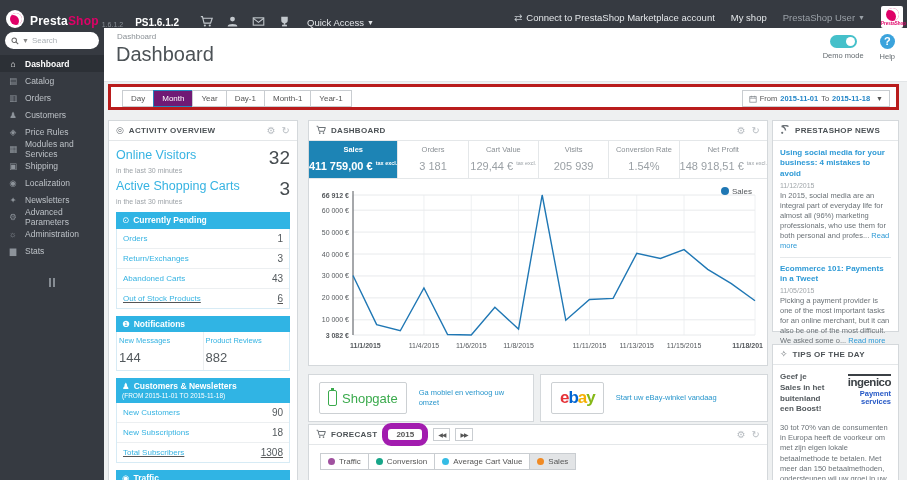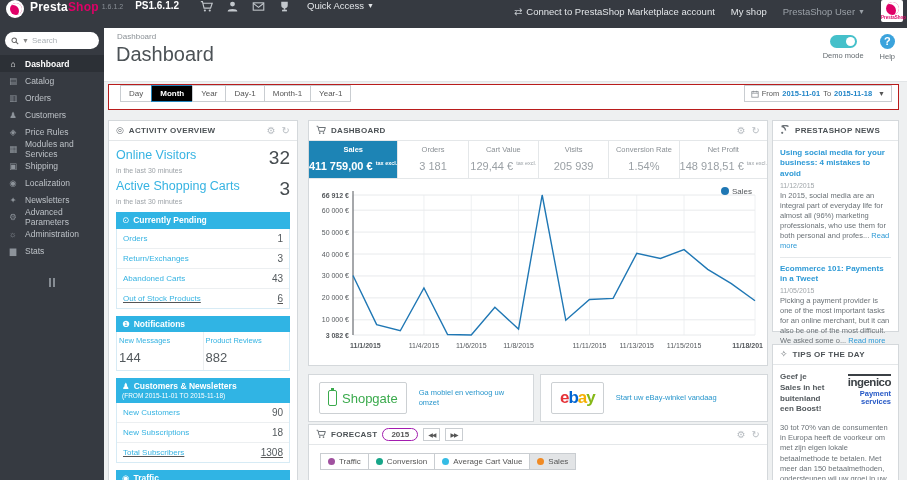--- a/index.html
+++ b/index.html
@@ -1,20 +1,20 @@
 <!DOCTYPE html>
 <html><head>
 <meta charset="utf-8">
 <style>
   *{margin:0;padding:0;box-sizing:border-box;}
   html,body{width:907px;height:480px;overflow:hidden;}
   body{font-family:"Liberation Sans","DejaVu Sans",sans-serif;background:#eef0f1;position:relative;color:#555;}
 
   
-  #topbar{position:absolute;left:0;top:0;width:907px;height:28px;background:#363a41;display:flex;align-items:flex-start;color:#d6d9dd;font-size:10px;z-index:5;}
+  #topbar{position:absolute;left:0;top:0;width:907px;height:28px;background:#363a41;display:flex;align-items:flex-end;color:#d6d9dd;font-size:10px;z-index:5;}
   .logo-dot{width:18px;height:18px;border-radius:50%;background:#fff;margin:0 6px 0 6px;position:relative;overflow:hidden;flex:none;}
   .logo-dot::after{content:"";position:absolute;left:4px;top:3px;width:12px;height:12px;border-radius:50%;background:#df0067;box-shadow:-3px 2px 0 0 #fff inset;}
   .brand{font-size:12px;font-weight:bold;color:#fff;letter-spacing:.2px;}
   .brand .pink{color:#df0067;}
   .brand-ver{font-size:7px;color:#8a9097;margin:3px 4px 0 3px;}
   .shopname{font-size:10px;font-weight:bold;color:#fff;margin:0 14px 0 8px;}
   .tb-ico{width:26px;text-align:center;color:#c3c8cd;cursor:pointer;}
   .tb-ico svg{width:13px;height:13px;vertical-align:middle;}
   .qa{margin-left:10px;color:#e3e6e9;font-size:9.5px;cursor:pointer;}
   .caret{display:inline-block;margin-left:3px;font-size:7px;vertical-align:1px;}
@@ -45,23 +45,23 @@
   #main-header{position:absolute;left:0;top:0;width:803px;height:54px;background:#fff;border-bottom:1px solid #e2e5e7;}
   #breadcrumb{position:absolute;left:13px;top:4px;font-size:8px;color:#8b9196;}
   #page-title{position:absolute;left:12px;top:15px;font-size:20px;color:#4c5256;font-weight:400;}
   #header-right{position:absolute;right:12px;top:5px;display:flex;gap:16px;text-align:center;}
   .toggle{width:27px;height:13px;border-radius:7px;background:#45c0ca;position:relative;margin:2px auto 3px;cursor:pointer;}
   .toggle::after{content:"";position:absolute;right:2px;top:2px;width:9px;height:9px;border-radius:50%;background:#fff;}
   .hdr-lbl{font-size:7.5px;color:#656c71;}
   .help-circle{width:15px;height:15px;border-radius:50%;background:#3ba3dc;color:#fff;font-size:11px;font-weight:bold;line-height:15px;margin:1px auto 3px;cursor:pointer;}
 
   
-  #filter-bar{position:absolute;left:4px;top:56px;width:791px;height:26px;background:#fff;border:1px solid #b91c1c;display:flex;align-items:flex-start;padding:0 6px 0 12px;}
+  #filter-bar{position:absolute;left:4px;top:56px;width:791px;height:26px;background:#fff;border:3px solid #b91c1c;display:flex;align-items:flex-end;padding:0 6px 0 12px;}
   .fbtn{font-size:8px;padding:3px 8px;border:1px solid #c9cdd1;background:#fff;color:#555;cursor:pointer;margin-left:-1px;}
-  .fbtn.active{background:#000000;border-color:#2486be;color:#fff;font-weight:bold;}
+  .fbtn.active{background:#701a75;border-color:#2486be;color:#fff;font-weight:normal;}
   #date-range{margin-left:auto;border:1px solid #c9cdd1;background:#fff;font-size:7.5px;color:#555;padding:3px 6px;display:flex;align-items:center;gap:3px;cursor:pointer;white-space:nowrap;}
   #date-range b{color:#2386c8;}
   #date-range svg{width:8px;height:8px;}
 
   
   .panel{position:absolute;background:#fff;border:1px solid #d4d8db;}
   .panel-hd{height:20px;border-bottom:1px solid #e4e7e9;display:flex;align-items:center;padding:0 7px;gap:5px;}
   .panel-hd .p-ico{color:#6b7176;font-size:9px;line-height:1;}
   .panel-hd .p-ico svg{width:10px;height:10px;vertical-align:-1px;}
   .panel-title{font-size:8px;font-weight:bold;color:#4c5256;letter-spacing:.3px;}
@@ -108,21 +108,21 @@
   #promo-ebay{left:436px;width:228px;}
   .logo-box{border:1px solid #ccd0d3;border-radius:2px;height:32px;display:flex;align-items:center;justify-content:center;padding:0 8px;gap:5px;flex:none;}
   .sg-phone{width:9px;height:16px;border:1.5px solid #3aaa4c;border-radius:2px;position:relative;}
   .sg-phone::after{content:"";position:absolute;left:2px;top:-3px;width:3px;height:2px;background:#3aaa4c;}
   .sg-text{font-size:13px;color:#3aaa4c;}
   .ebay-l{font-size:17px;font-weight:bold;letter-spacing:-1px;}
   .promo-link{font-size:7.5px;color:#2996cc;cursor:pointer;line-height:1.3;}
 
   
   #forecast{left:204px;top:396px;width:460px;height:120px;}
-  .year-pill{border:1px solid #a21caf;border-radius:9px;padding:1px 8px;font-size:8px;font-weight:bold;color:#555;text-align:right;}
+  .year-pill{border:6px solid #a21caf;border-radius:9px;padding:1px 8px;font-size:8px;font-weight:bold;color:#555;text-align:right;}
   .nav-btn{border:1px solid #c9cdd1;background:#fff;font-size:6px;color:#555;padding:2px 4px;cursor:pointer;letter-spacing:-1px;}
   #forecast-legend{display:flex;padding:8px 12px;}
   .leg-btn{display:flex;align-items:center;gap:4px;border:1px solid #c9cdd1;background:#fff;padding:3px 7px;font-size:8px;color:#555;cursor:pointer;margin-left:-1px;}
   .leg-btn.active{background:#e2e4e6;}
   .dot{width:7px;height:7px;border-radius:50%;flex:none;}
 
   
   #news{left:668px;top:92px;width:127px;height:212px;}
   #news .body{padding:7px 7px 4px;}
   .art-title{font-size:8px;font-weight:bold;color:#2e9ad6;line-height:1.3;cursor:pointer;}

